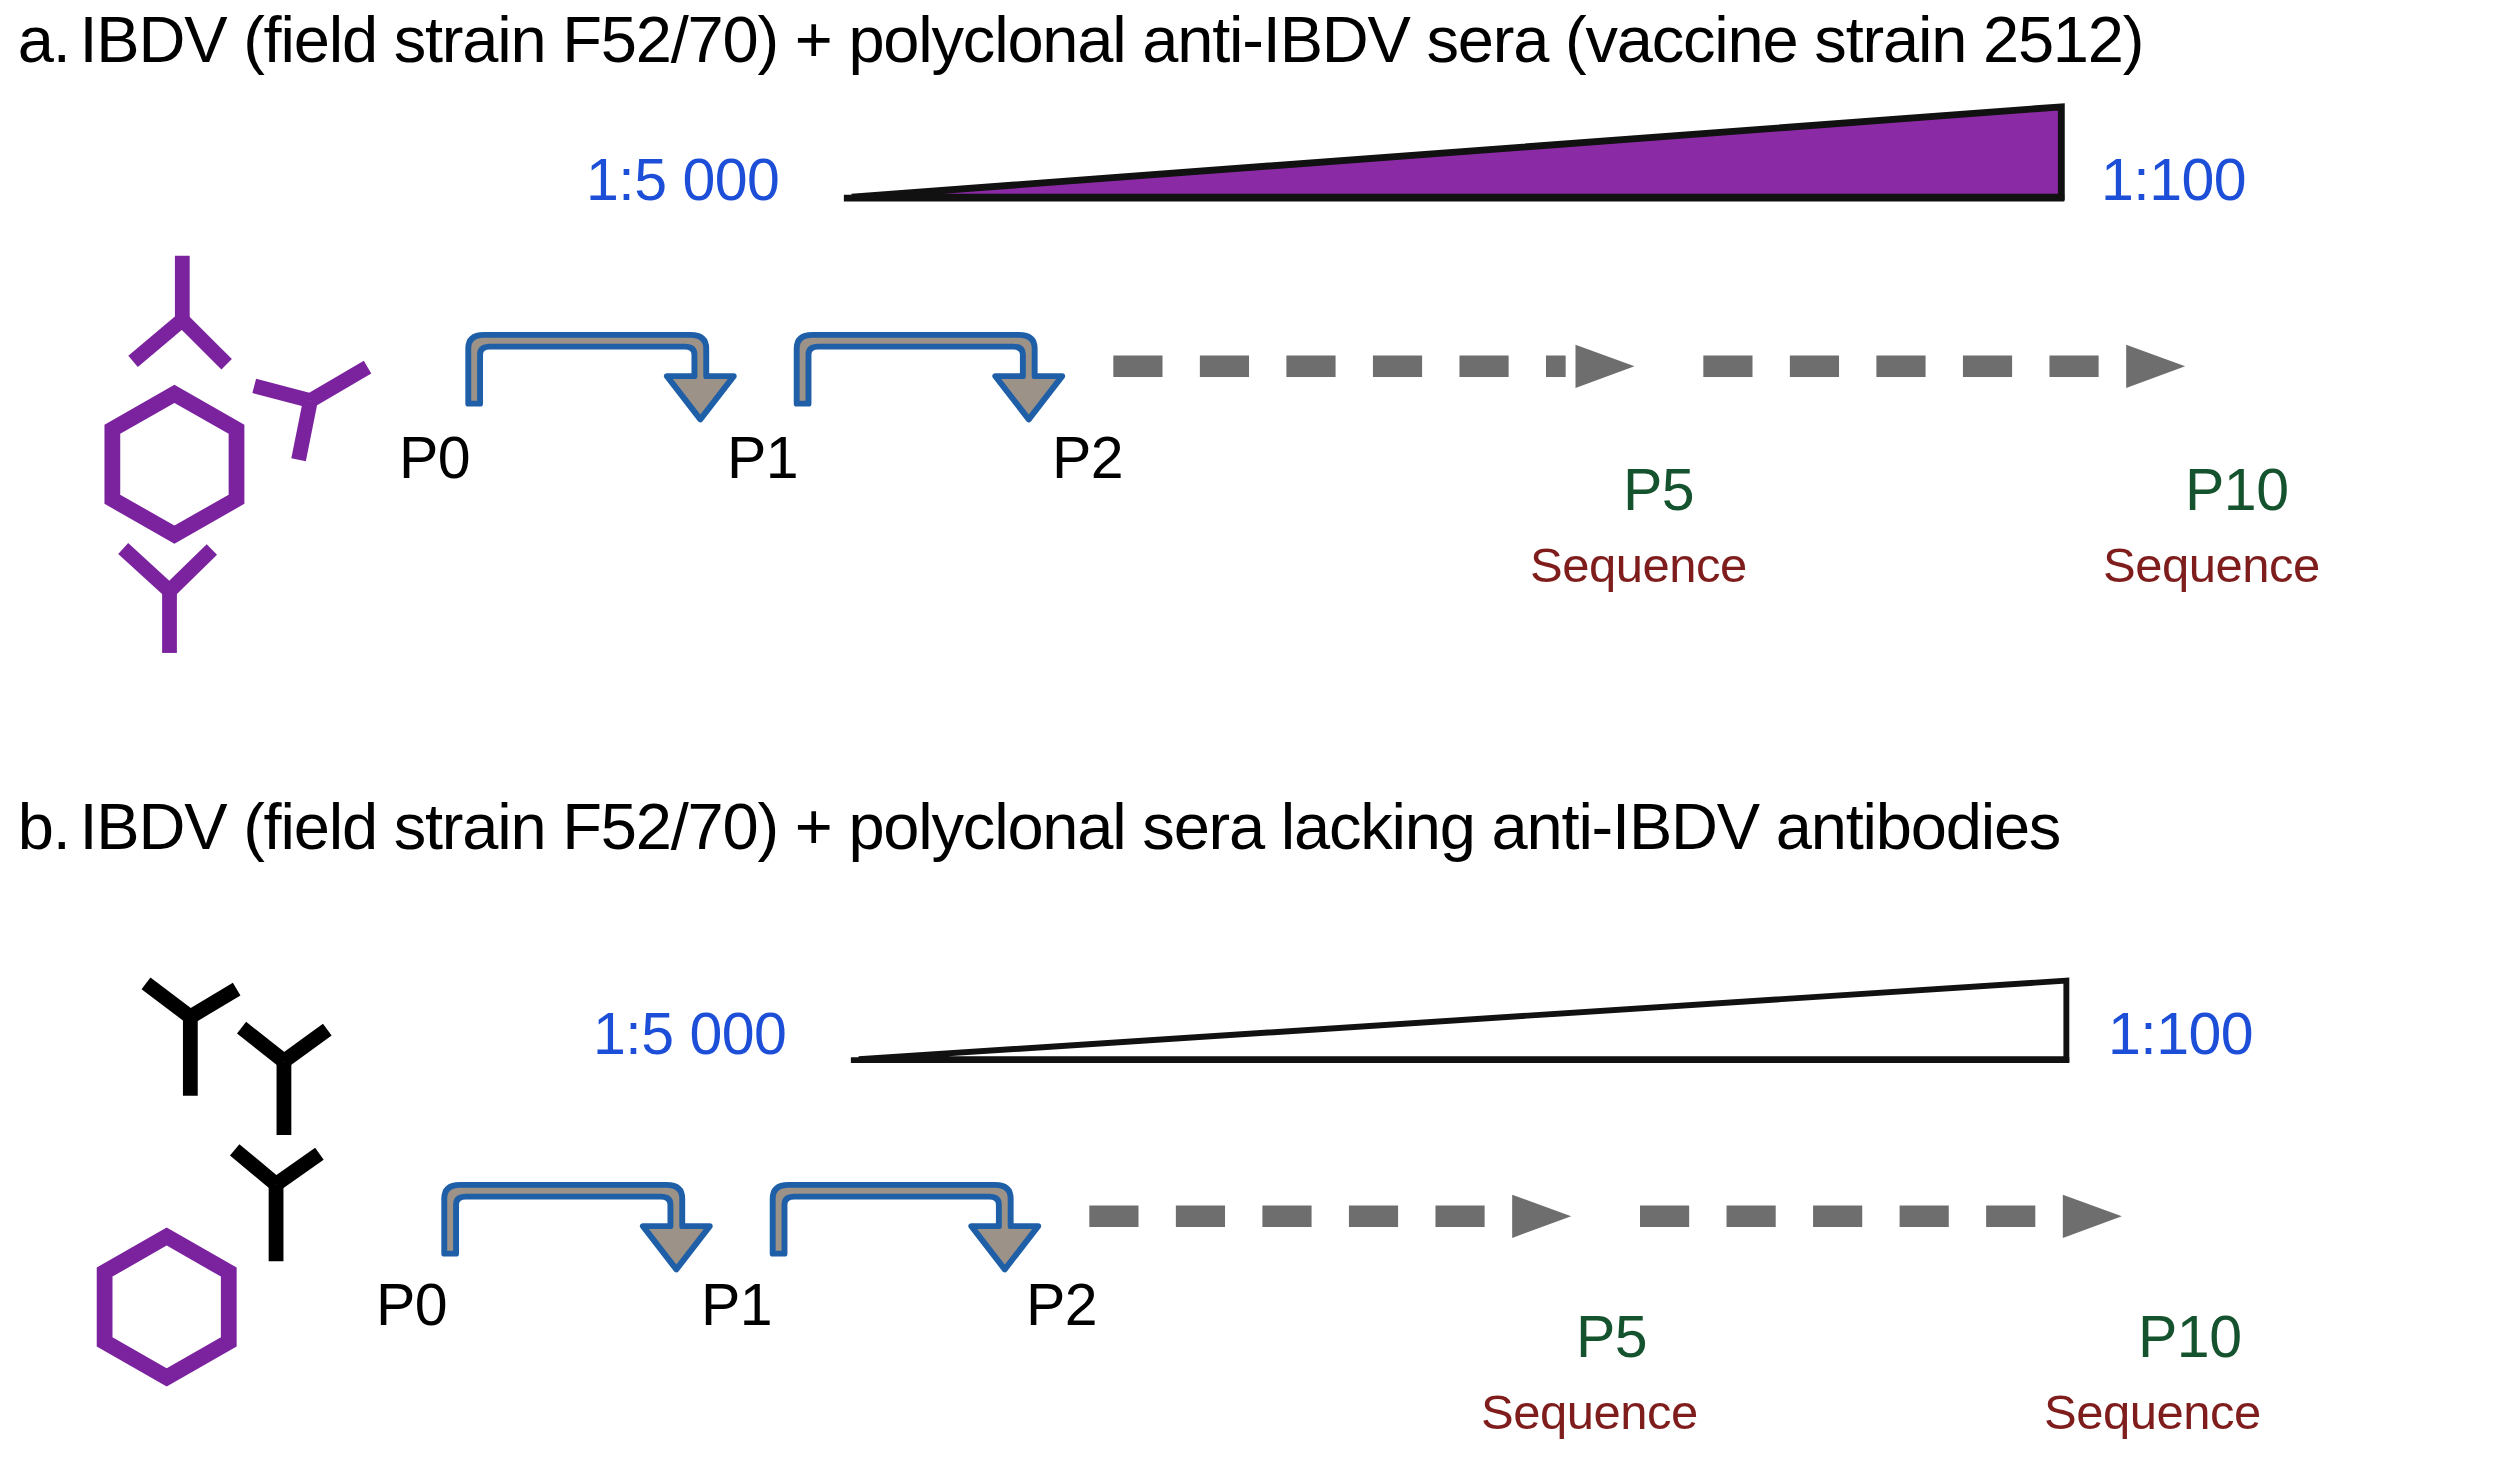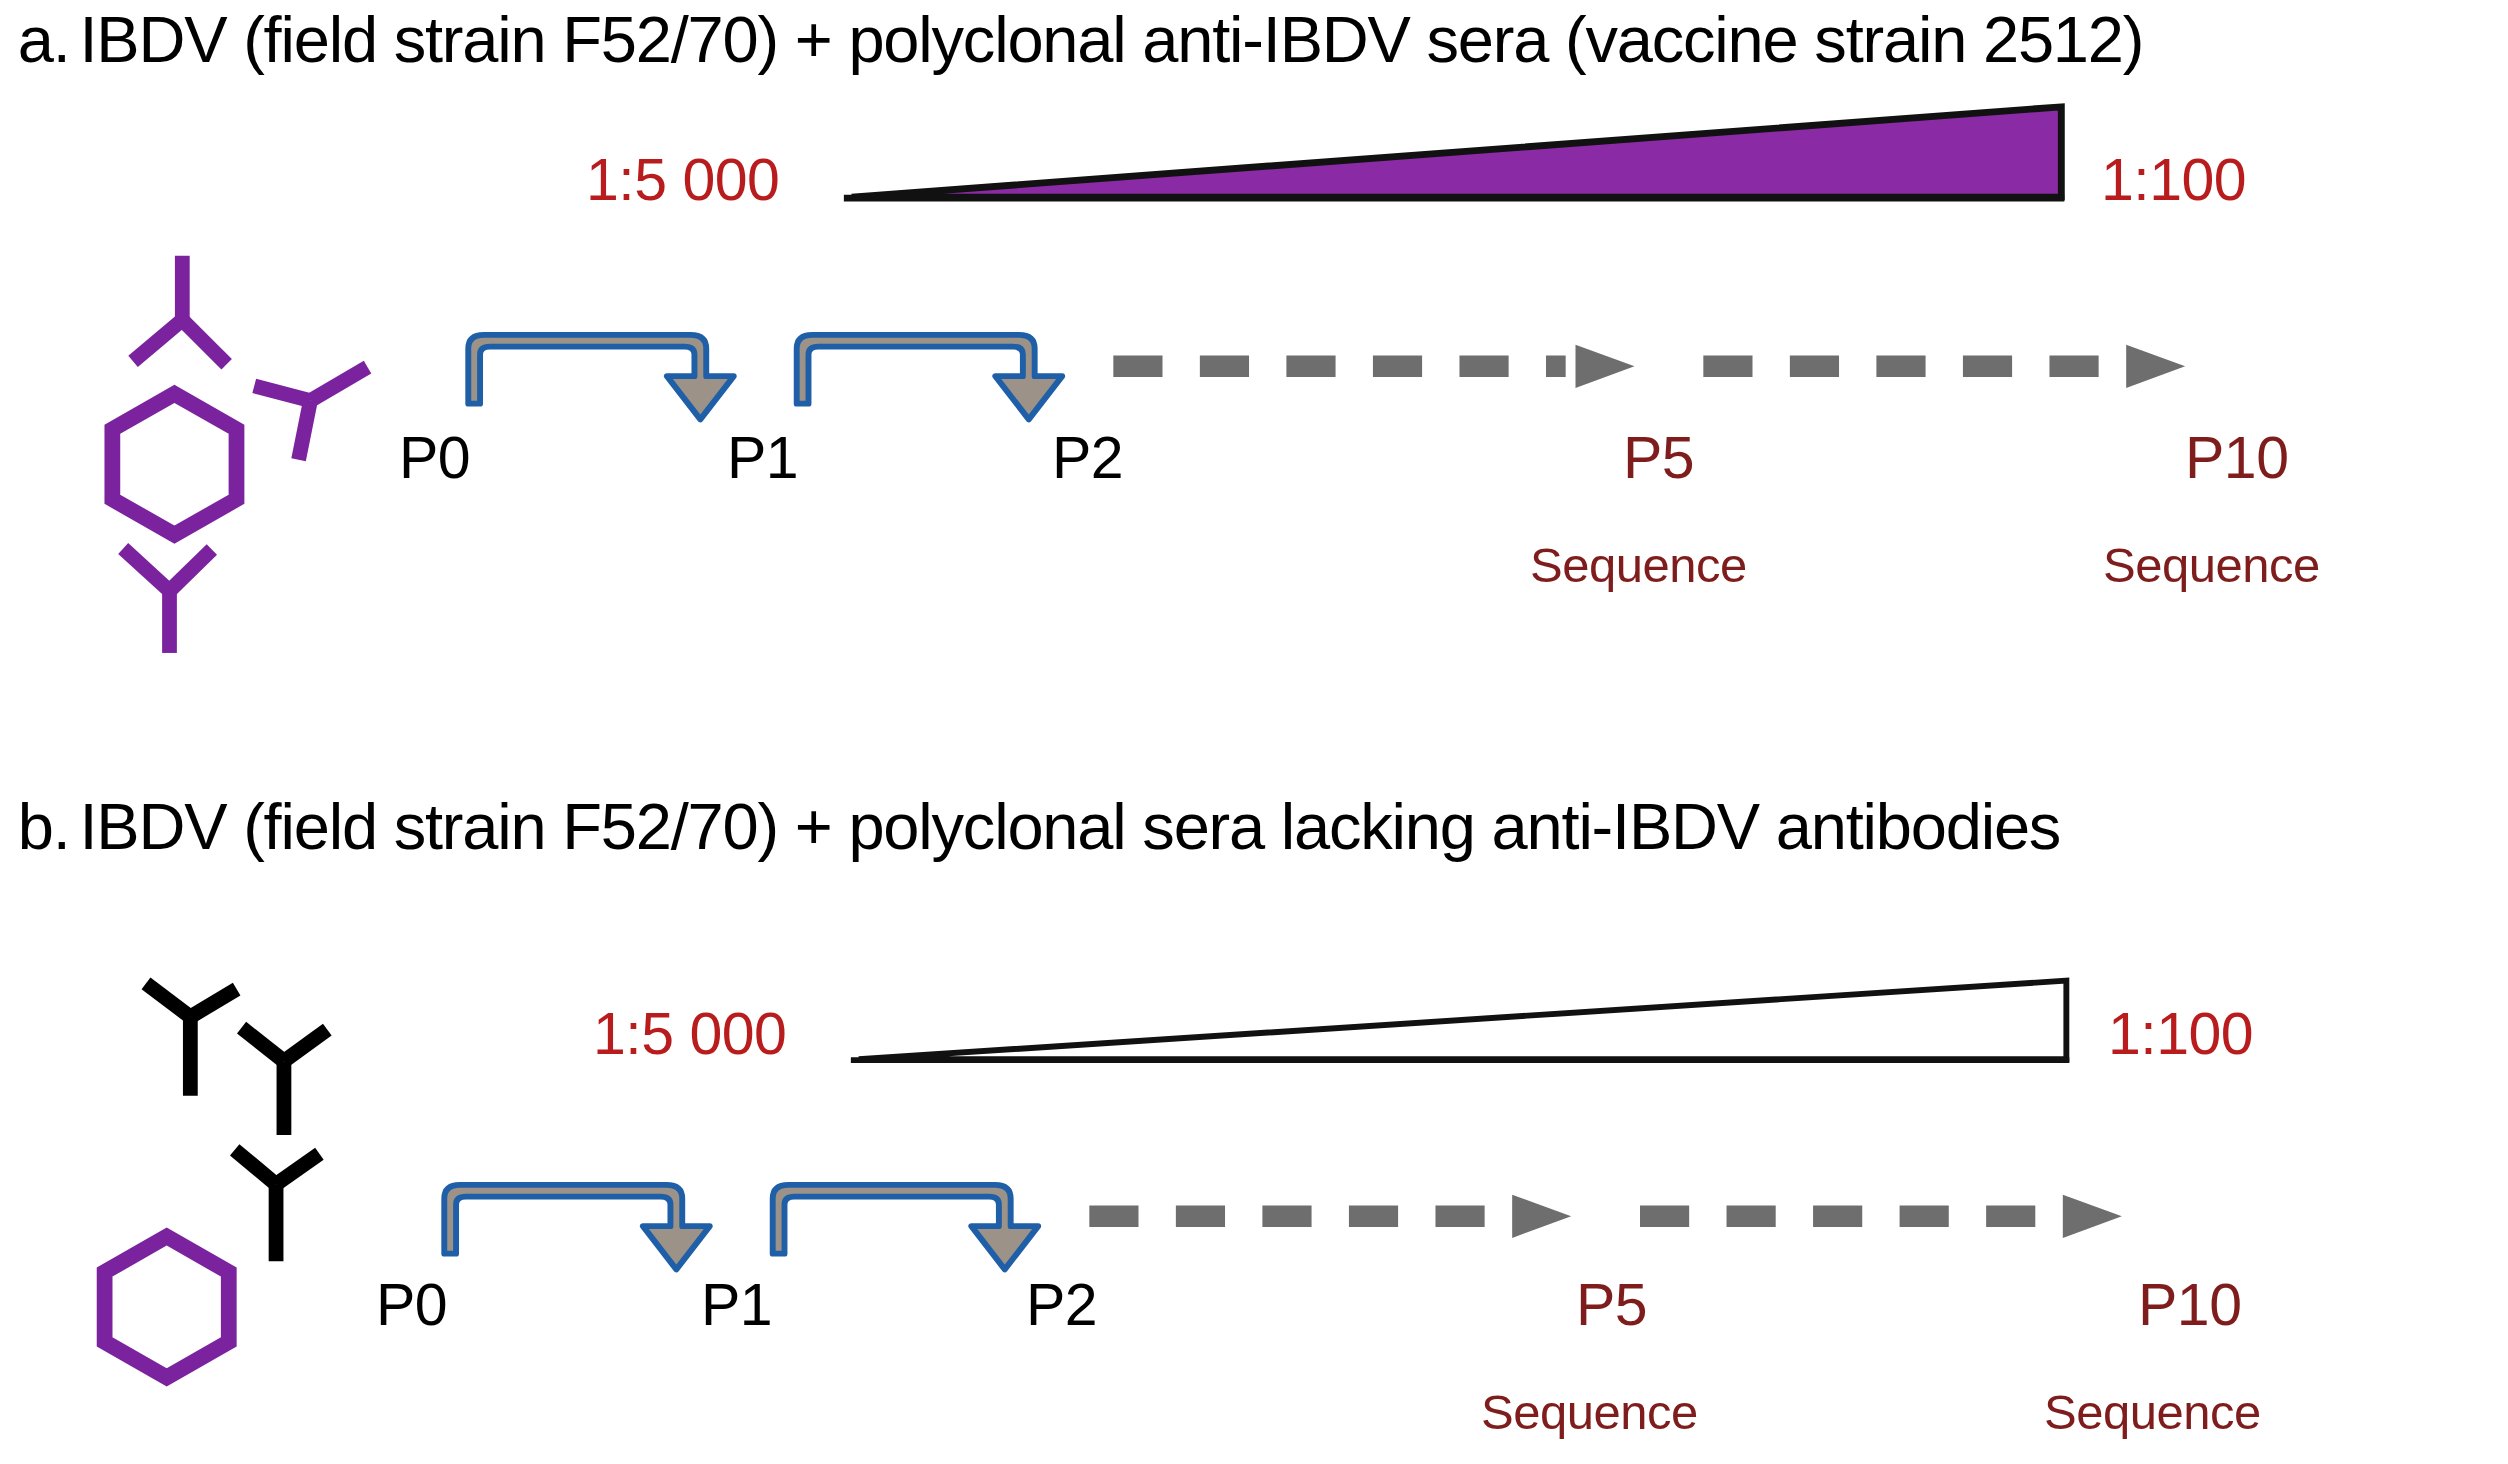--- a/index.html
+++ b/index.html
@@ -41,32 +41,32 @@
     position: absolute;
   }
   .wedge-wrap {
     position: absolute;
   }
   .wedge-label {
     position: absolute;
     font-size: 59px;
     letter-spacing: -0.5px;
     white-space: nowrap;
-    color: #b91c1c;
+    color: #1d4ed8;
   }
   .arrow-row { position: absolute; }
   .p-label {
     position: absolute;
     font-size: 59px;
     white-space: nowrap;
     color: #000;
     letter-spacing: -0.5px;
     text-align: right;
   }
-  .p-label.red { color: #7f1d1d; }
+  .p-label.red { color: #14532d; margin-top: 32px; }
   .seq-label {
     position: absolute;
     font-size: 49px;
     white-space: nowrap;
     color: #7f1d1d;
     letter-spacing: -0.5px;
   }
   svg { display: block; overflow: visible; }
 </style>
 </head>

